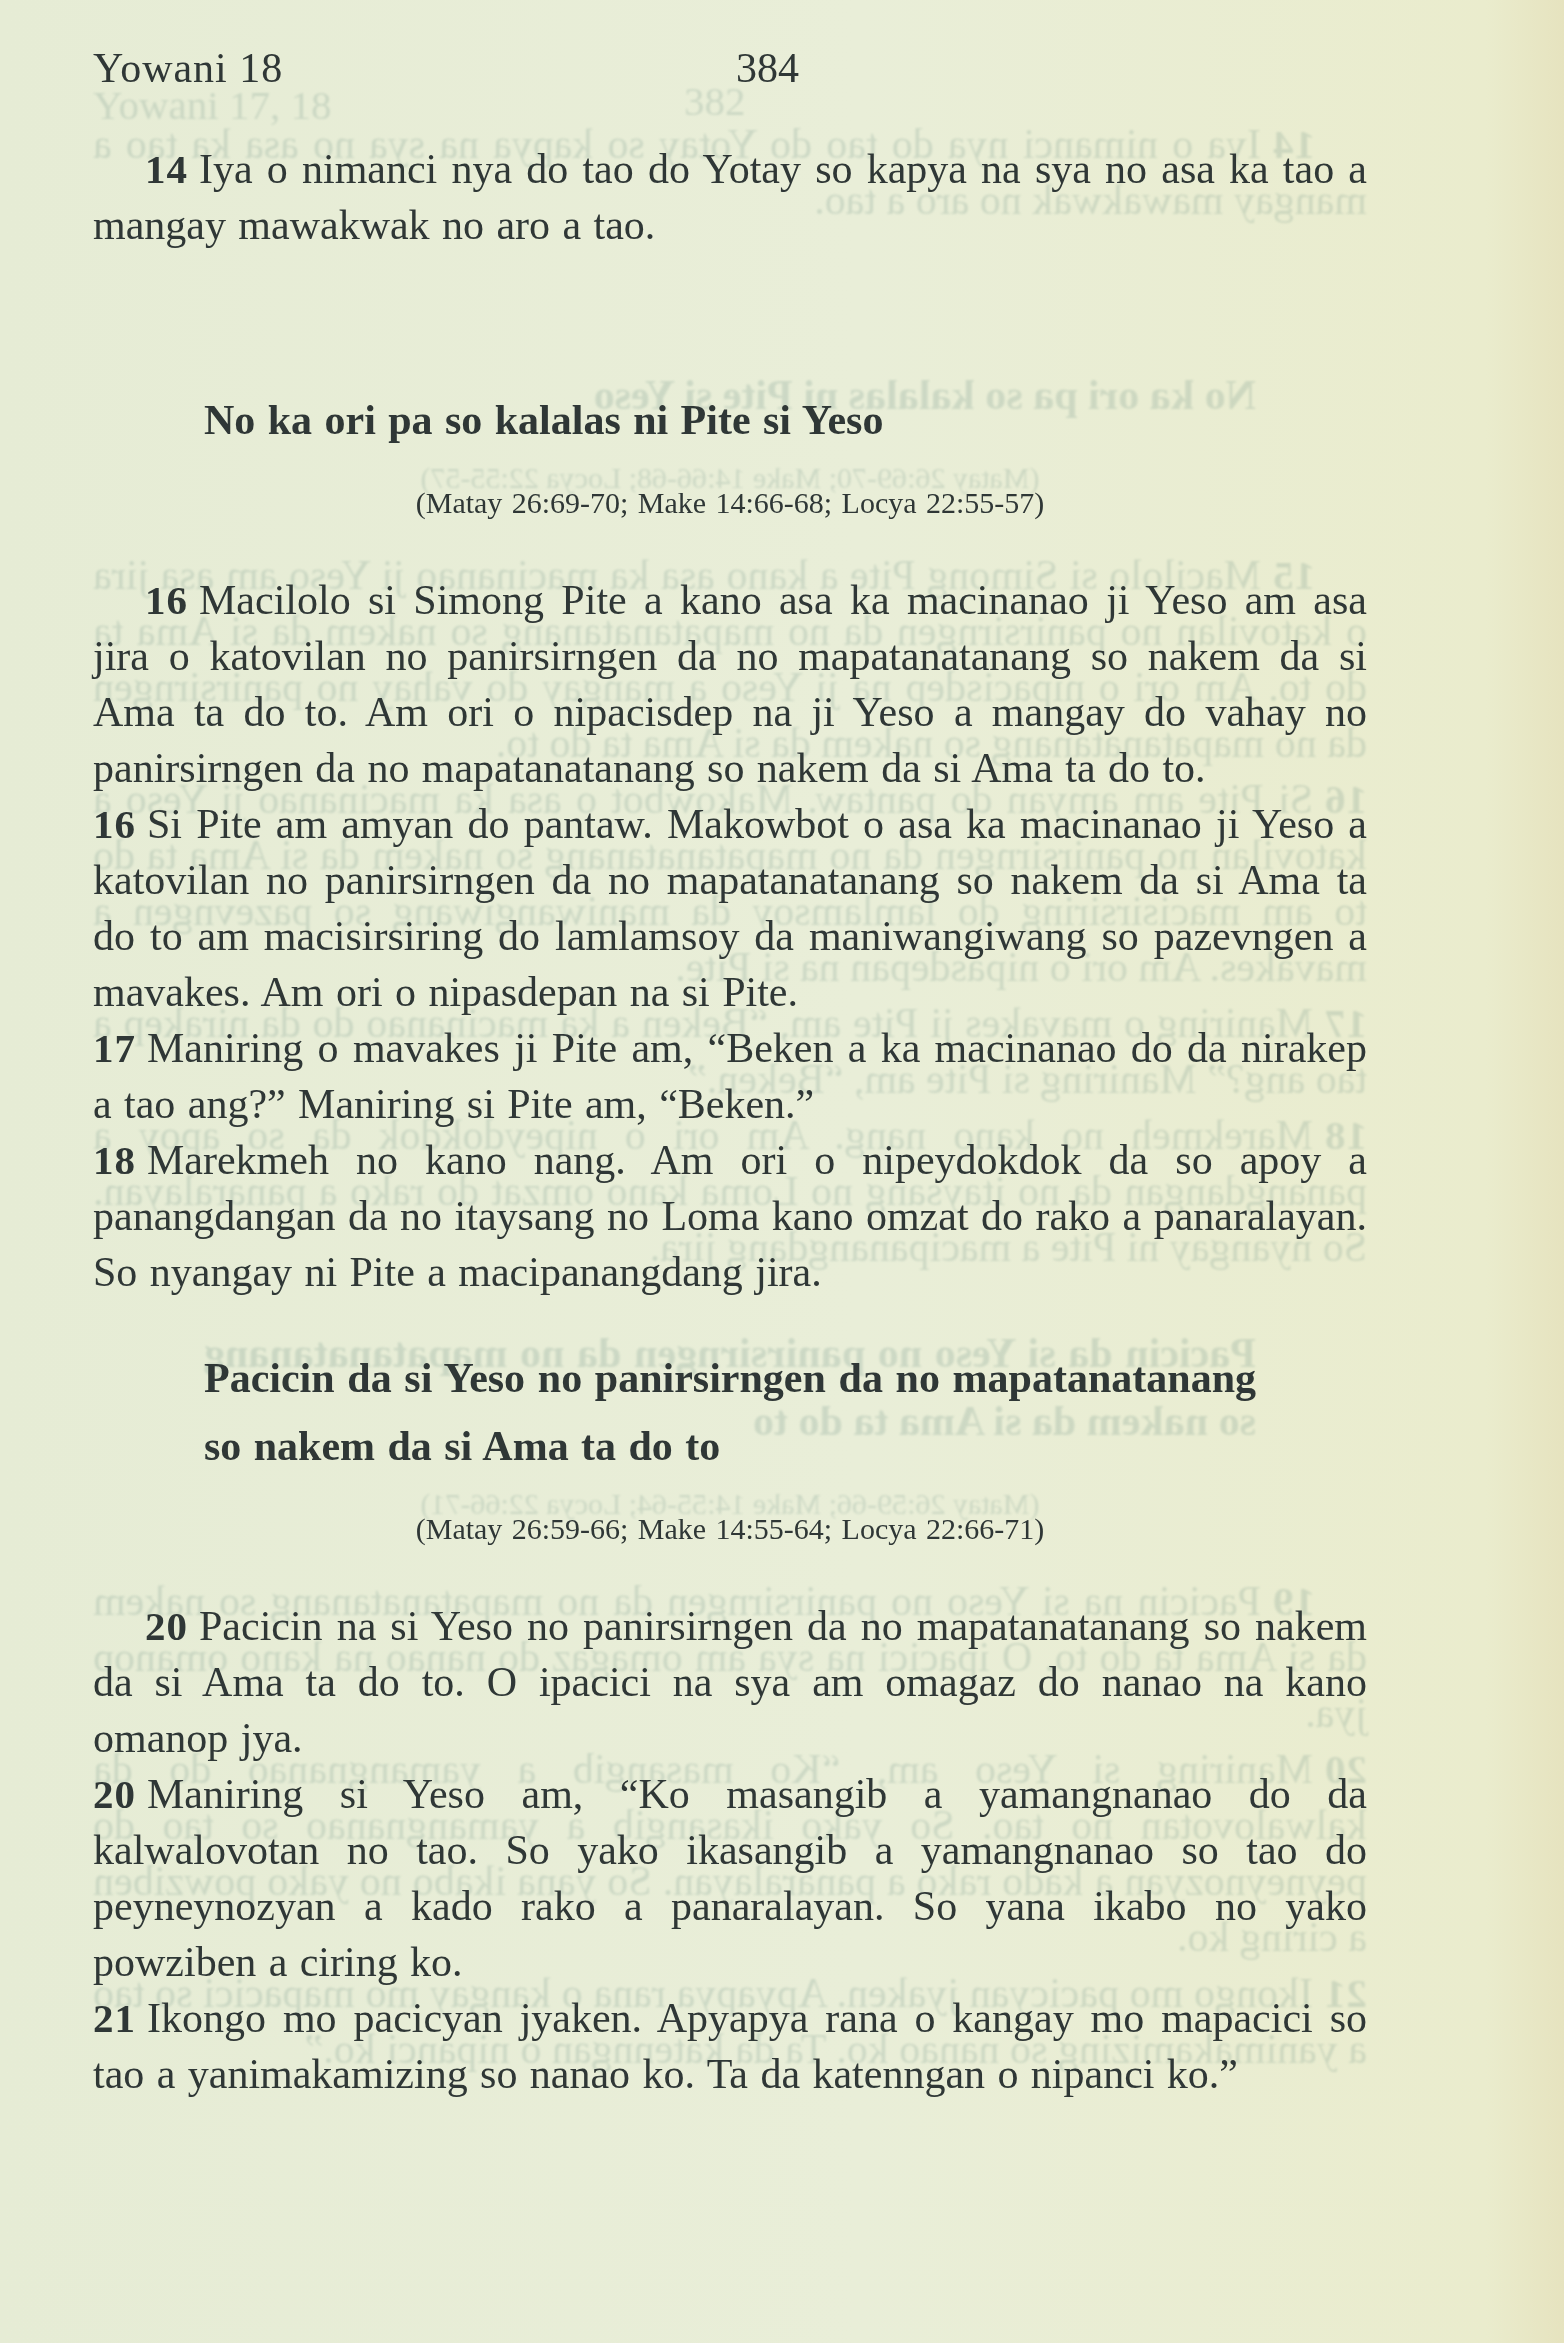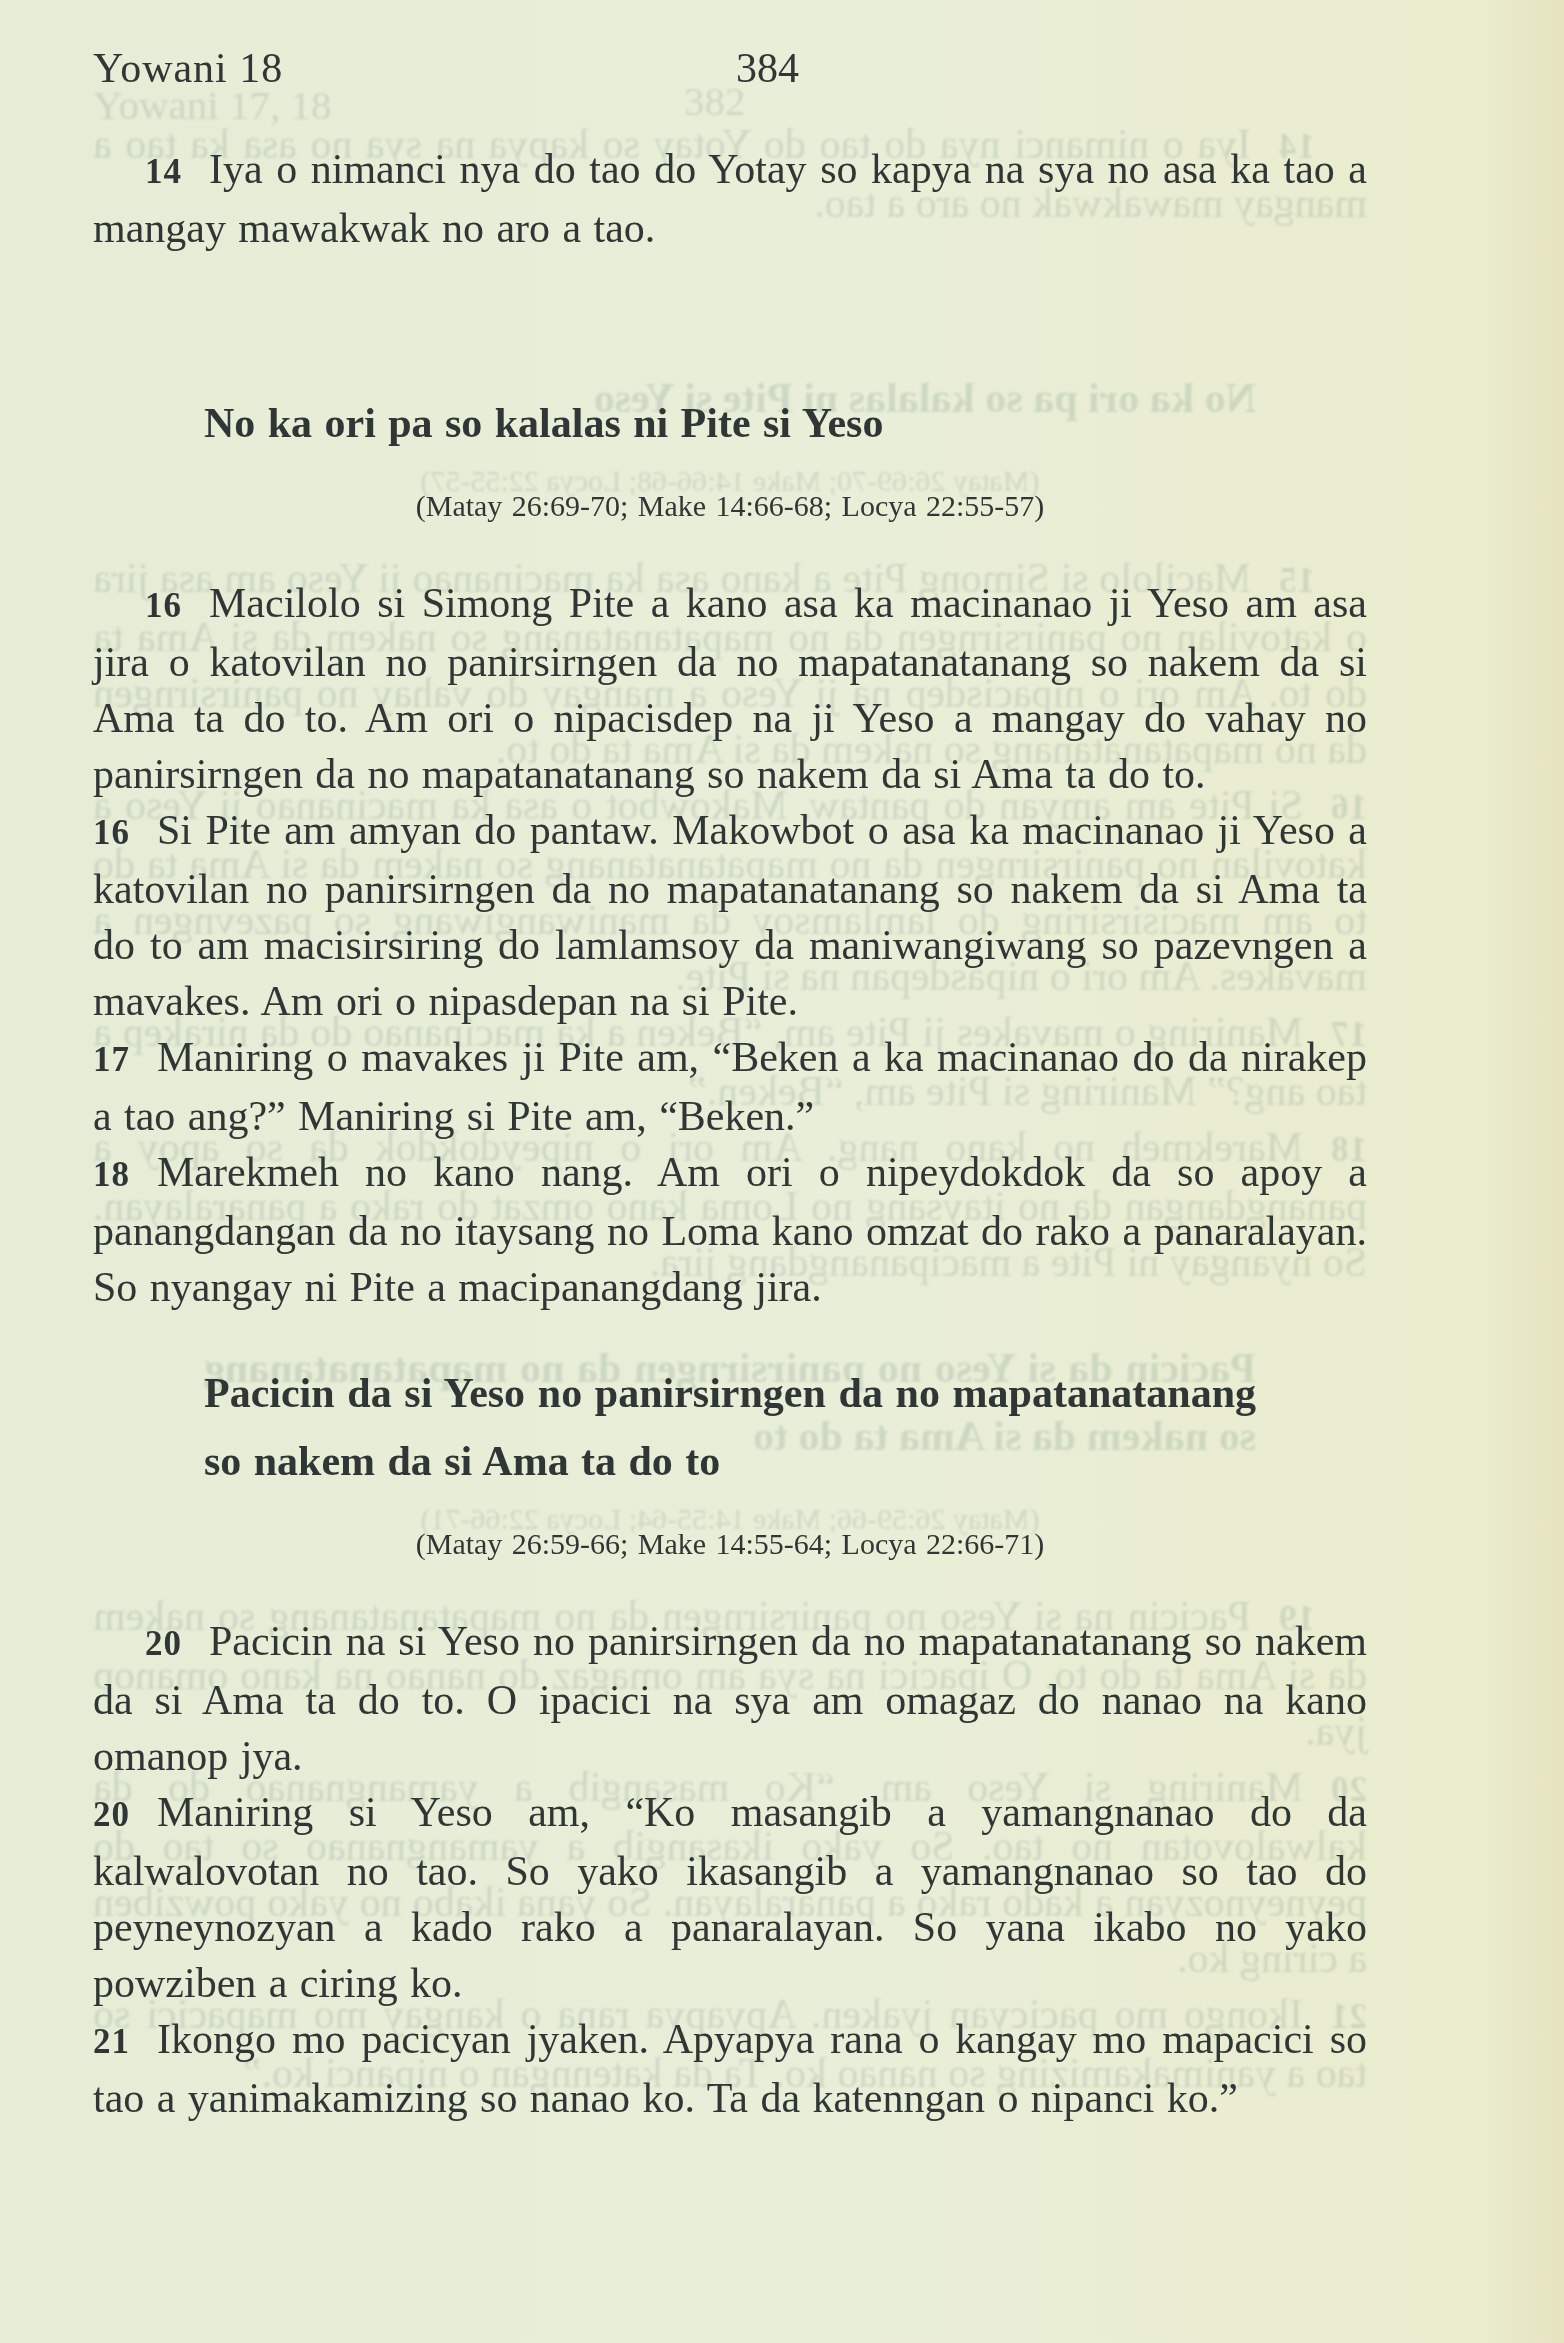--- a/index.html
+++ b/index.html
@@ -33,21 +33,21 @@
   .page-number{position:absolute;left:597px;top:0;margin-left:46px;}
 
   .text-column{
     position:absolute;top:141px;left:93px;right:81px;
     font-size:42px;line-height:56px;
     text-align:justify;
     word-spacing:1.9px;
   }
   p.verse{margin:0;}
   p.verse.indent{text-indent:52px;}
-  .vnum{font-weight:bold;font-size:35px;margin-right:27px;letter-spacing:1px;}
+  .vnum{font-weight:bold;font-size:41px;margin-right:11px;letter-spacing:1px;}
 
   .section-head{
     font-weight:bold;
     font-size:42px;line-height:68px;
     max-width:1052px;margin:0 auto;
   }
   .head-gap-large{margin-top:133px;}
   .head-gap-small{margin-top:44px;}
   .section-ref{text-align:center;font-size:30px;margin:21px 0 41px;font-weight:normal;}
 </style>

